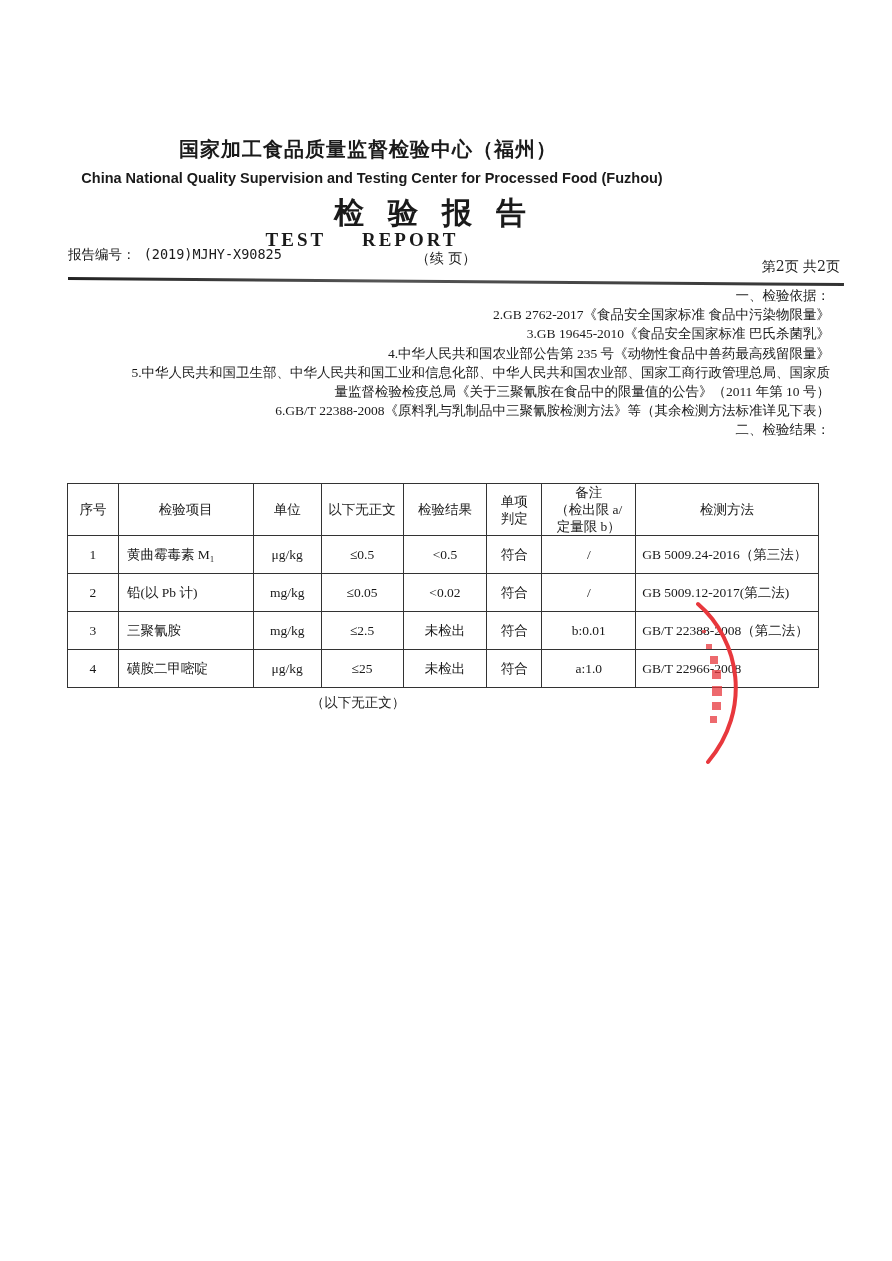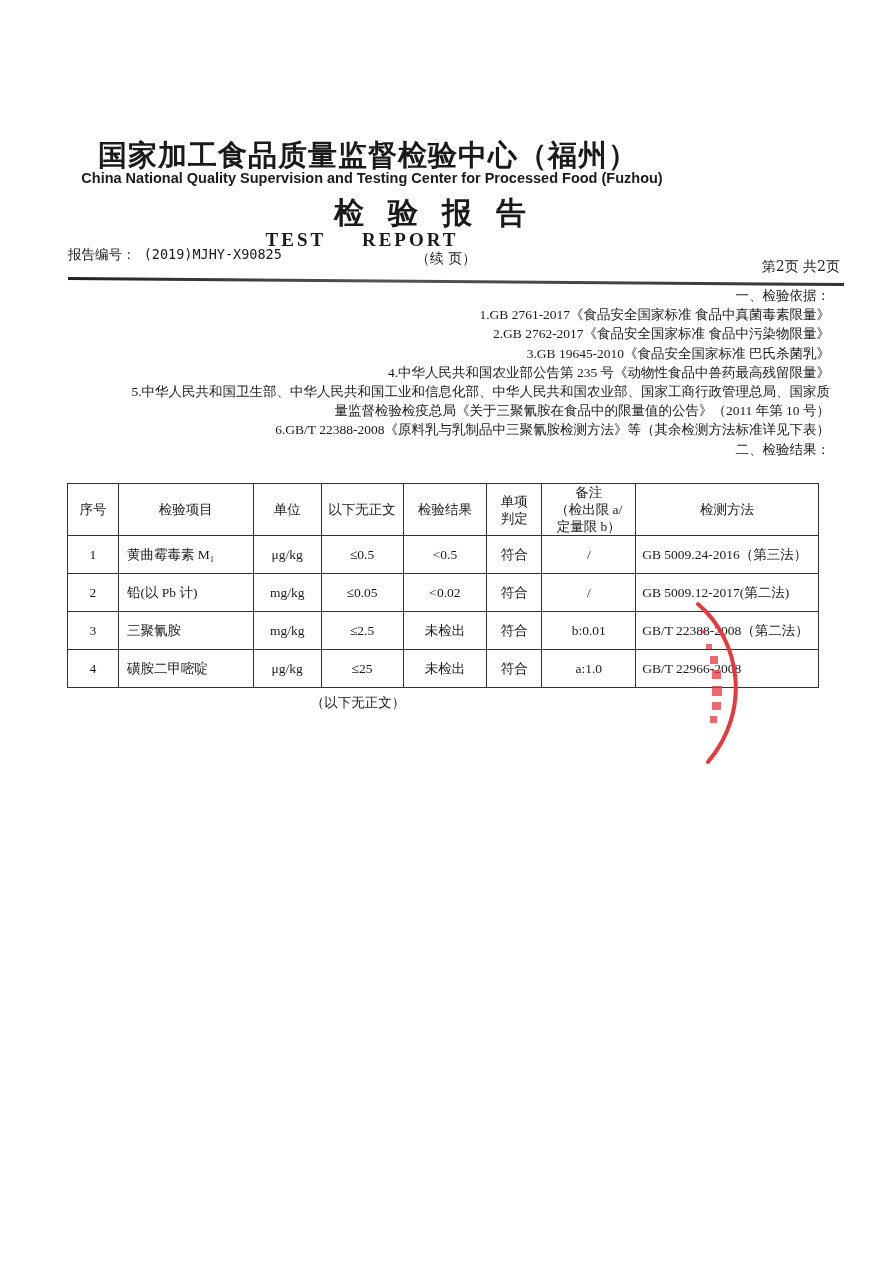--- a/index.html
+++ b/index.html
@@ -1,18 +1,18 @@
 <!DOCTYPE html>
 <html><head>
 <meta charset="utf-8">
 <style>
   html,body{margin:0;padding:0;background:#ffffff;}
   body{width:892px;height:1261px;position:relative;overflow:hidden;font-family:"DejaVu Serif","Liberation Serif",serif;color:#1a1a1a;}
   .abs{position:absolute;}
-  .title-cn{left:0;width:736px;top:136px;text-align:center;font-size:29px;font-weight:bold;letter-spacing:1px;font-family:"DejaVu Sans","Liberation Sans",sans-serif;}
+  .title-cn{left:0;width:736px;top:136px;text-align:center;font-size:20px;font-weight:bold;letter-spacing:1px;font-family:"DejaVu Sans","Liberation Sans",sans-serif;}
   .title-en{left:0;width:744px;top:170px;text-align:center;font-size:14.5px;font-weight:bold;font-family:Liberation Sans, sans-serif;}
   .report-cn{left:0;width:864px;top:193px;text-align:center;font-size:30px;font-weight:bold;letter-spacing:24px;font-family:"DejaVu Sans","Liberation Sans",sans-serif;padding-left:20px;box-sizing:border-box;}
   .report-en{left:0;width:724px;top:229px;text-align:center;font-size:19px;font-weight:bold;letter-spacing:3px;font-family:"Liberation Serif",serif;}
   .report-en span{display:inline-block;margin:0 14px;}
   .report-no{left:68px;top:246px;font-size:13.5px;font-family:"DejaVu Sans Mono","Liberation Mono",monospace;}
   .cont{left:0;width:892px;top:250px;text-align:center;font-size:14px;}
   .pages{right:52px;top:258px;font-size:14px;}
   .rule{left:68px;top:277px;width:776px;height:3px;background:linear-gradient(90deg,#222 0%,#555 40%,#333 100%);transform:rotate(0.45deg);transform-origin:left center;}
   .basis{left:130px;top:286px;width:700px;font-size:13.5px;line-height:19.2px;font-family:"Liberation Serif","DejaVu Serif",serif;}
   .basis div{white-space:nowrap;text-align:right;}
@@ -40,21 +40,20 @@
 <div class="abs report-no">
   <span>报告编号：</span>
   <span>(2019)MJHY-X90825</span>
 </div>
 <div class="abs cont">（续 页）</div>
 <div class="abs pages">第2页  共2页</div>
 <div class="abs rule"></div>
 
 <div class="abs basis">
   <div>一、检验依据：</div>
-  <div>1.GB 2761-2017《食品安全国家标准 食品中真菌毒素限量》</div>
   <div>2.GB 2762-2017《食品安全国家标准 食品中污染物限量》</div>
   <div>3.GB 19645-2010《食品安全国家标准 巴氏杀菌乳》</div>
   <div>4.中华人民共和国农业部公告第 235 号《动物性食品中兽药最高残留限量》</div>
   <div class="wrap">5.中华人民共和国卫生部、中华人民共和国工业和信息化部、中华人民共和国农业部、国家工商行政管理总局、国家质量监督检验检疫总局《关于三聚氰胺在食品中的限量值的公告》（2011 年第 10 号）</div>
   <div>6.GB/T 22388-2008《原料乳与乳制品中三聚氰胺检测方法》等（其余检测方法标准详见下表）</div>
   <div>二、检验结果：</div>
 </div>
 
 <table class="results">
   <colgroup>

